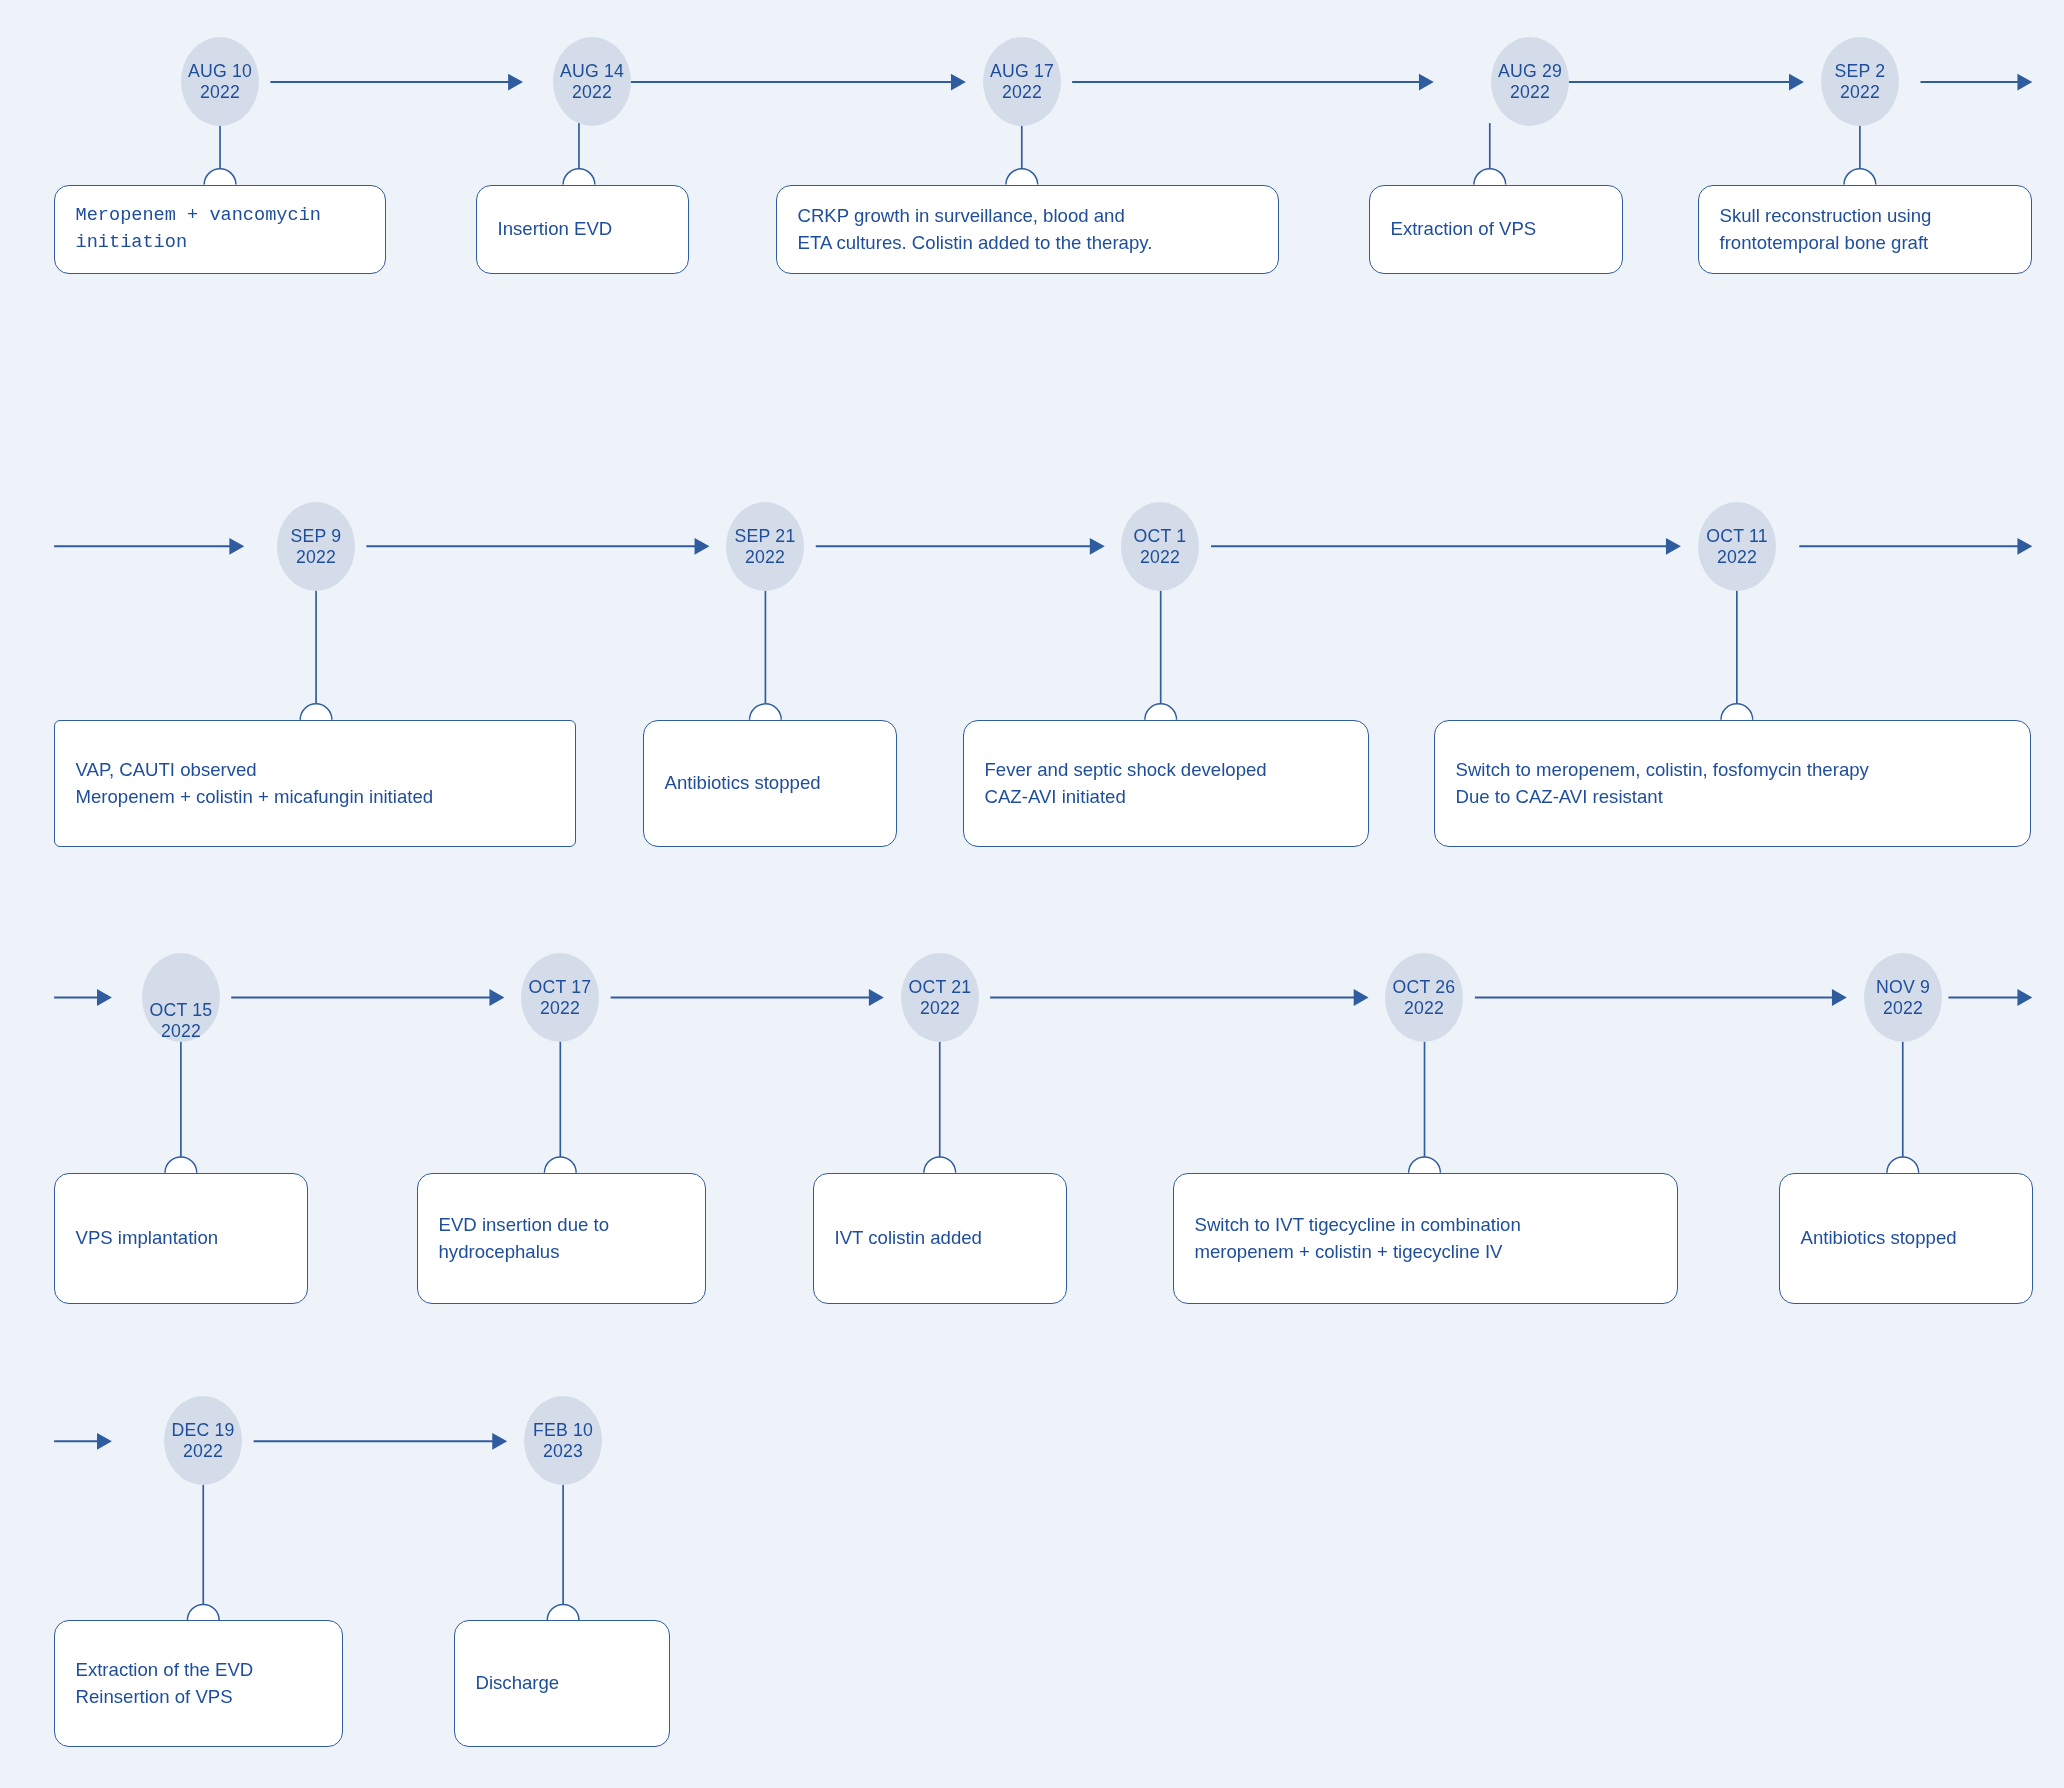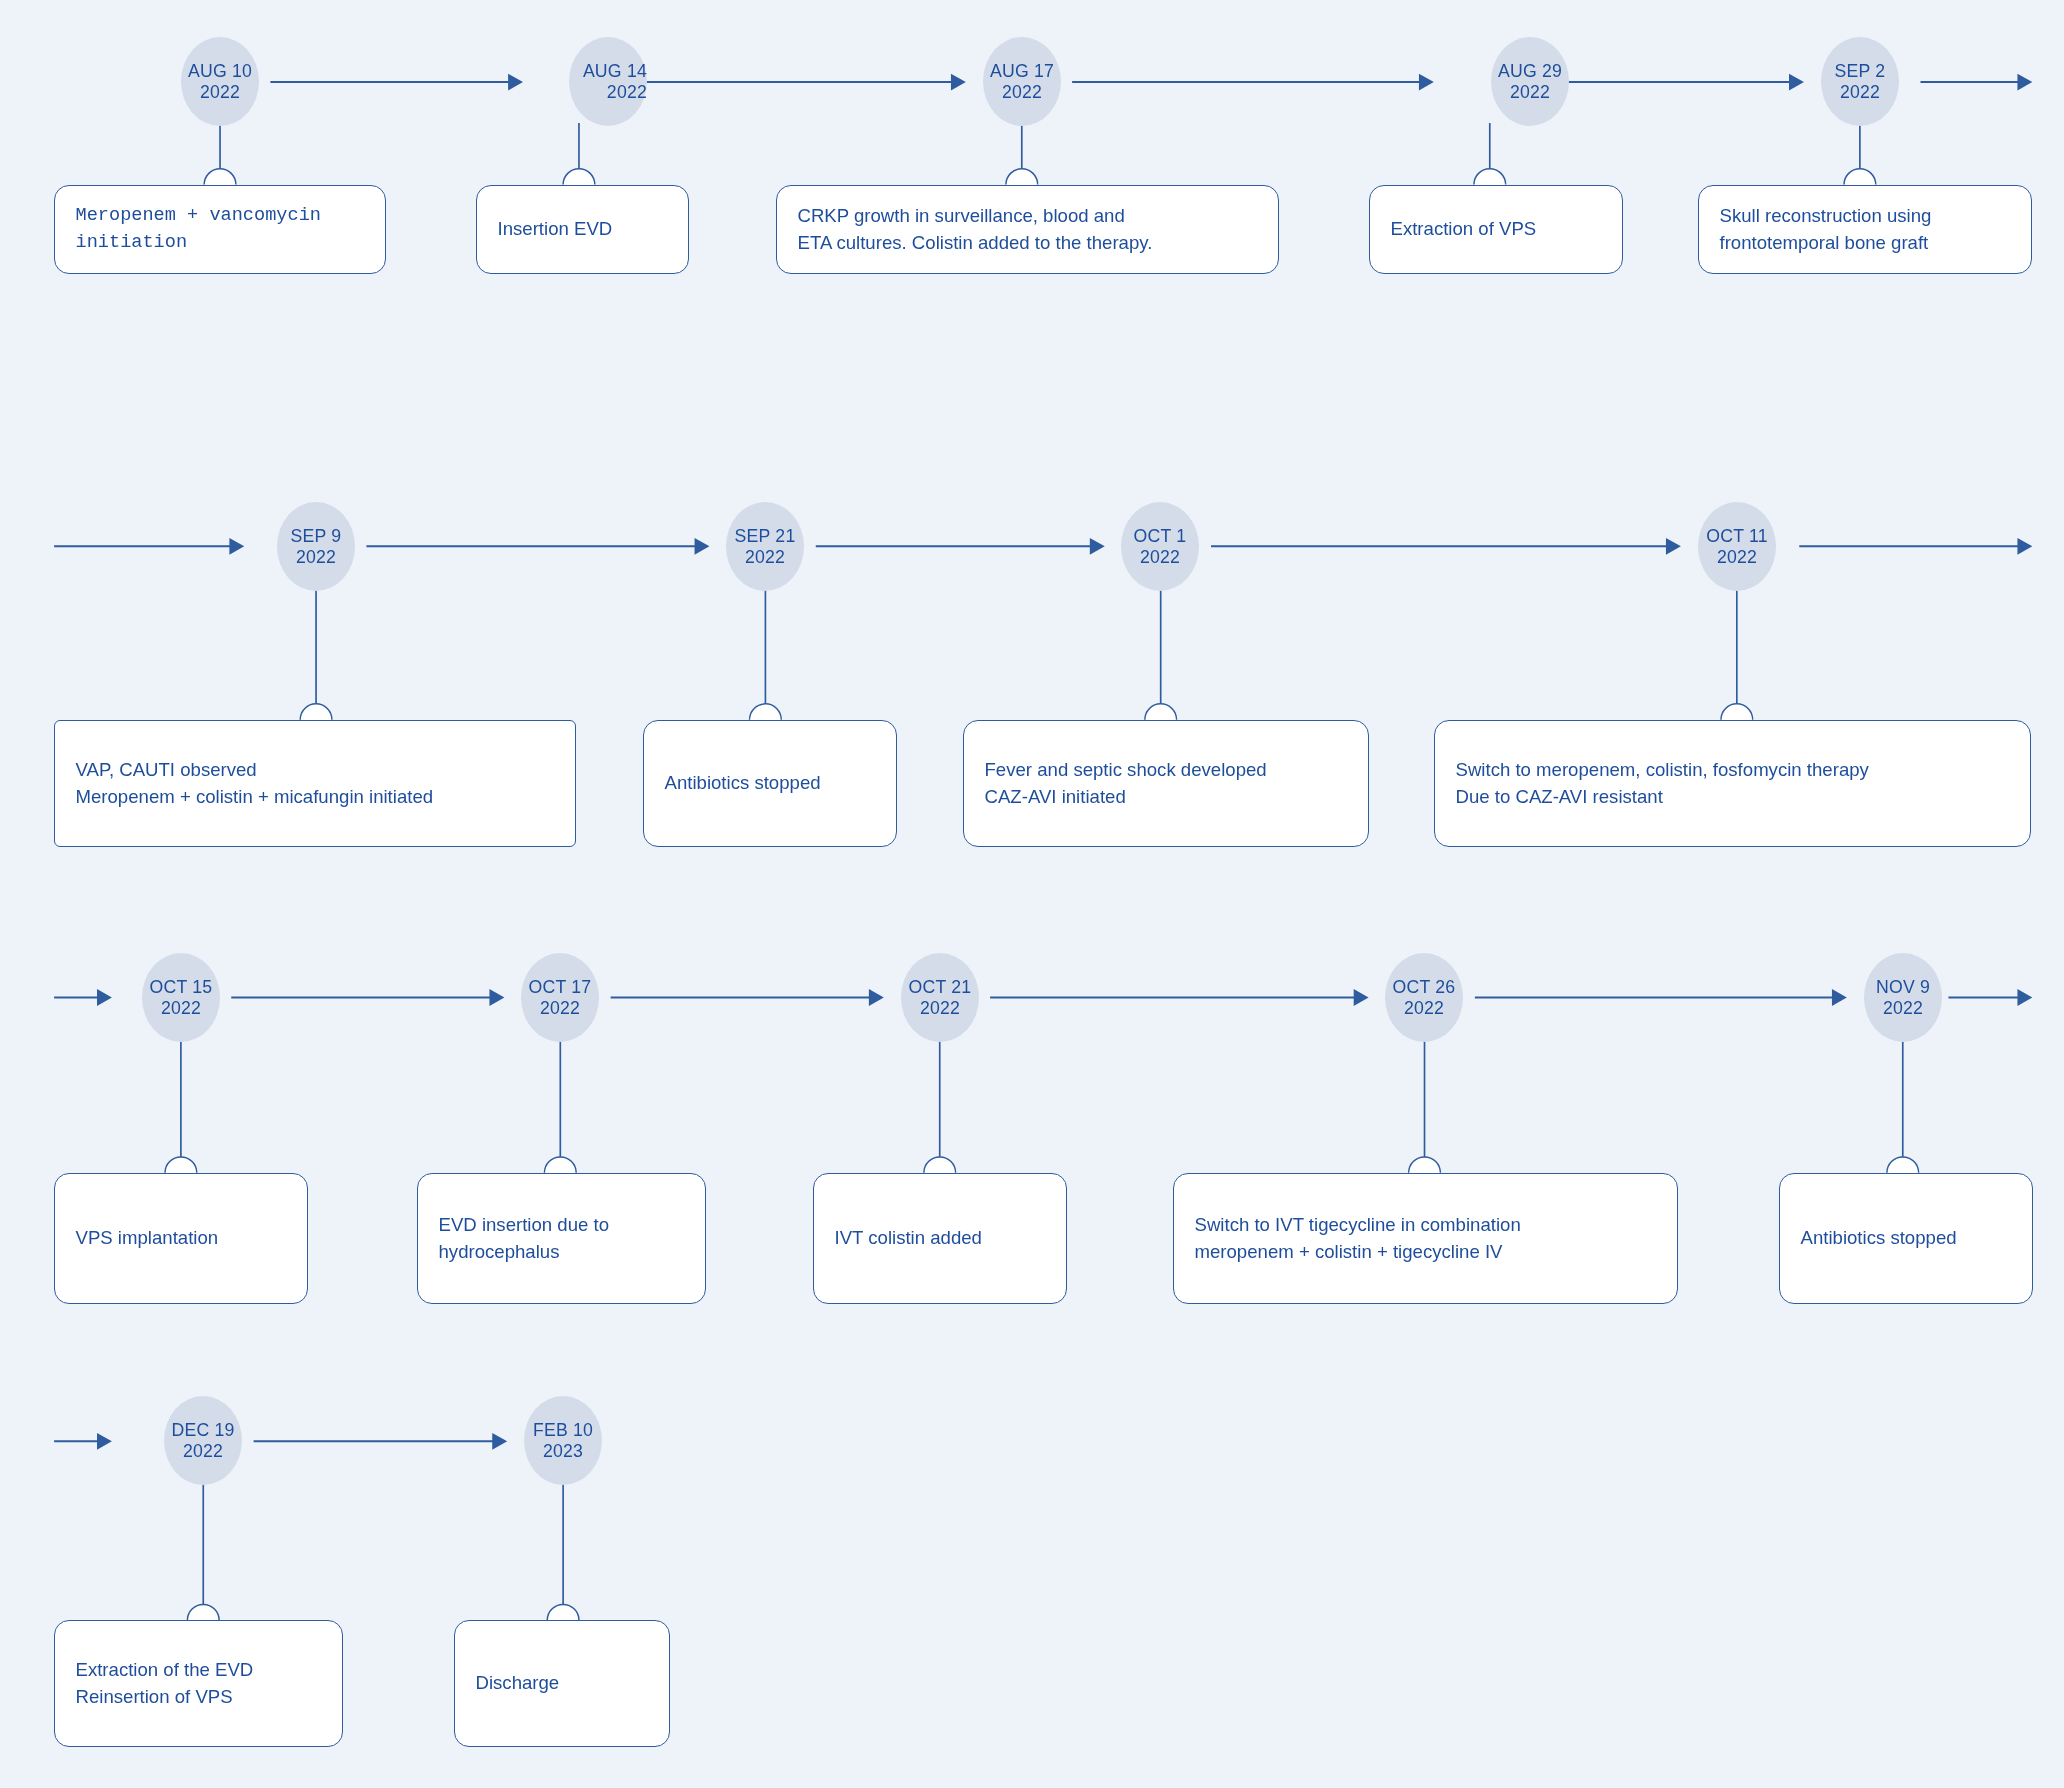--- a/index.html
+++ b/index.html
@@ -131,21 +131,21 @@
       <line x1="202.2" y1="1738" x2="233.8" y2="1738" stroke="#ffffff" stroke-width="3"></line>
       <line x1="604" y1="1590" x2="604" y2="1738" stroke="#2f5c9e" stroke-width="1.8"></line>
       <path d="M 587 1738 A 17 17 0 0 1 621 1738" fill="#ffffff" stroke="#2f5c9e" stroke-width="1.6"></path>
       <line x1="588.2" y1="1738" x2="619.8" y2="1738" stroke="#ffffff" stroke-width="3"></line>
     </svg>
   <div id="nodes-root">
       <div class="node" style="left: 181px; top: 37px;">
         <span class="d1">AUG 10</span>
         <span class="d2">2022</span>
       </div>
-      <div class="node" style="left: 569px; top: 37px; align-items: flex-end;">
+      <div class="node" style="left: 553px; top: 37px;">
         <span class="d1">AUG 14</span>
         <span class="d2">2022</span>
       </div>
       <div class="node" style="left: 983px; top: 37px;">
         <span class="d1">AUG 17</span>
         <span class="d2">2022</span>
       </div>
       <div class="node" style="left: 1451px; top: 37px; margin-left: 40px;">
         <span class="d1">AUG 29</span>
         <span class="d2">2022</span>
@@ -163,21 +163,21 @@
         <span class="d2">2022</span>
       </div>
       <div class="node" style="left: 1121px; top: 502px;">
         <span class="d1">OCT 1</span>
         <span class="d2">2022</span>
       </div>
       <div class="node" style="left: 1698px; top: 502px;">
         <span class="d1">OCT 11</span>
         <span class="d2">2022</span>
       </div>
-      <div class="node" style="left: 142px; top: 953px;">
+      <div class="node" style="left: 142px; top: 953px; justify-content: flex-end;">
         <span class="d1">OCT 15</span>
         <span class="d2">2022</span>
       </div>
       <div class="node" style="left: 521px; top: 953px;">
         <span class="d1">OCT 17</span>
         <span class="d2">2022</span>
       </div>
       <div class="node" style="left: 901px; top: 953px;">
         <span class="d1">OCT 21</span>
         <span class="d2">2022</span>

